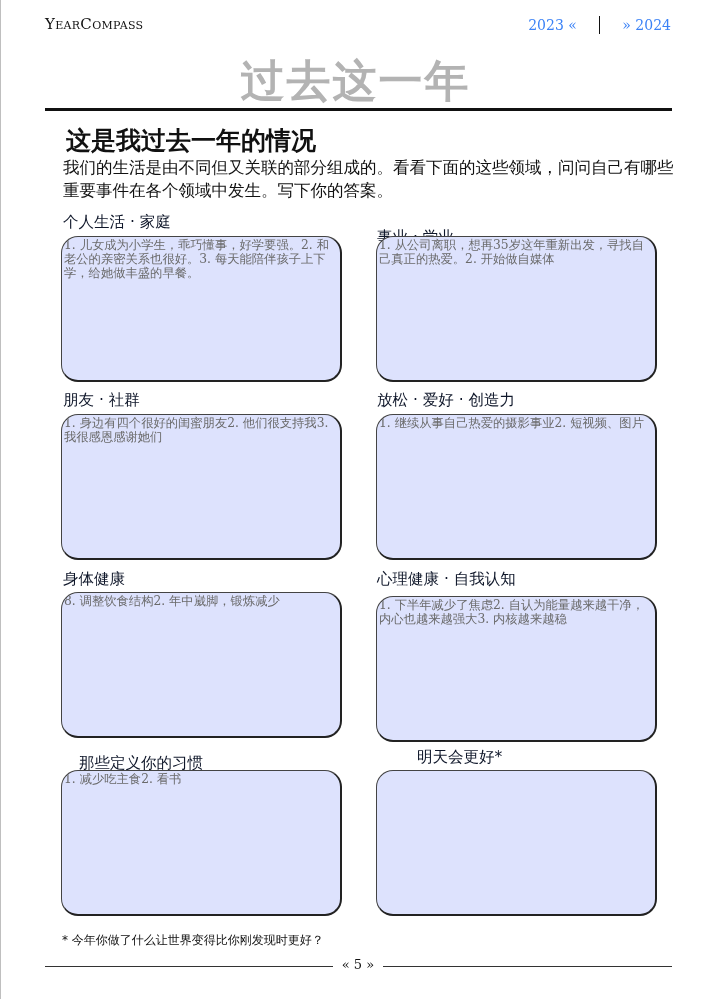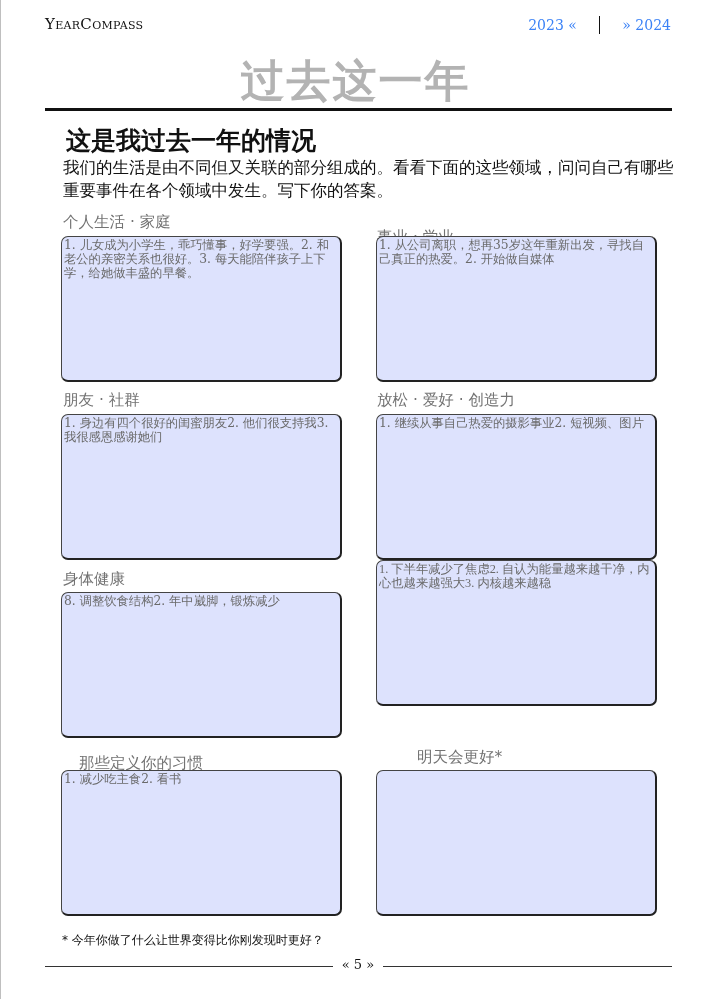--- a/index.html
+++ b/index.html
@@ -21,25 +21,25 @@
     position: absolute; left: 0; width: 711px; top: 52px; text-align: center;
     font-size: 44px; font-weight: bold; color: #b3b3b3; letter-spacing: 2px;
   }
   .title-rule { position: absolute; left: 45px; top: 108px; width: 627px; height: 3px; background: #111; }
   .section-heading {
     position: absolute; left: 45px; top: 124px; font-size: 25px; font-weight: bold; color: #111; margin-left: 21px;
   }
   .intro {
     position: absolute; left: 63px; top: 156px; width: 612px; font-size: 16.5px; line-height: 23px; color: #111;
   }
-  .field-label { position: absolute; font-size: 15.5px; color: #737373; }
+  .field-label { position: absolute; font-size: 15.5px; color: #0f172a; }
   .field-box {
     position: absolute; width: 281px; height: 146px; background: #dde2fd;
     border: 1px solid #444; border-bottom: 2px solid #222; border-right: 2px solid #222;
-    border-radius: 7px; box-sizing: border-box; padding: 1px 2px;
+    border-radius: 17px; box-sizing: border-box; padding: 1px 2px;
     font-family: "DejaVu Serif", serif; font-size: 12.3px; line-height: 14px; color: #6a6a6a;
     overflow: hidden; word-break: break-all;
   }
   .footnote { position: absolute; left: 62px; top: 932px; font-size: 12px; color: #111; }
   .footer-rule-left { position: absolute; left: 45px; top: 966px; width: 288px; height: 1px; background: #333; }
   .footer-rule-right { position: absolute; left: 383px; top: 966px; width: 289px; height: 1px; background: #333; }
   .page-num {
     position: absolute; left: 333px; width: 50px; top: 957px; text-align: center;
     font-family: "DejaVu Serif", serif; font-size: 13px; color: #111;
   }
@@ -71,21 +71,21 @@
 <div class="field-label" style="left:63px; top:390px;">朋友 · 社群</div>
 <div class="field-box" style="left:61px; top:414px;">1. 身边有四个很好的闺蜜朋友2. 他们很支持我3. 我很感恩感谢她们</div>
 
 <div class="field-label" style="left:377px; top:390px;">放松 · 爱好 · 创造力</div>
 <div class="field-box" style="left:376px; top:414px;">1. 继续从事自己热爱的摄影事业2. 短视频、图片</div>
 
 <div class="field-label" style="left:63px; top:569px;">身体健康</div>
 <div class="field-box" style="left:61px; top:592px;">8. 调整饮食结构2. 年中崴脚，锻炼减少</div>
 
 <div class="field-label" style="left:377px; top:569px;">心理健康 · 自我认知</div>
-<div class="field-box" style="left:376px; top:560px;font-family:Liberation Serif, serif;">1. 下半年减少了焦虑2. 自认为能量越来越干净，内心也越来越强大3. 内核越来越稳</div>
+<div class="field-box" style="left:376px; top:596px;">1. 下半年减少了焦虑2. 自认为能量越来越干净，内心也越来越强大3. 内核越来越稳</div>
 
 <div class="field-label" style="left:63px; top:753px;margin-left:16px;">那些定义你的习惯</div>
 <div class="field-box" style="left:61px; top:770px;">1. 减少吃主食2. 看书</div>
 
 <div class="field-label" style="left:377px; top:747px;margin-left:40px;">明天会更好*</div>
 <div class="field-box" style="left:376px; top:770px;"></div>
 
 <div class="footnote">* 今年你做了什么让世界变得比你刚发现时更好？</div>
 
 <div class="footer-rule-left"></div>

